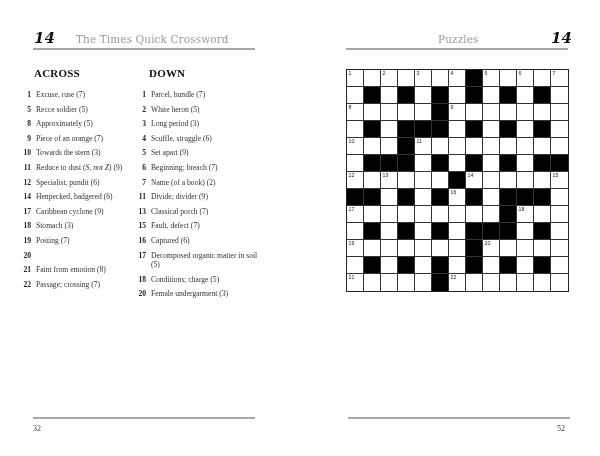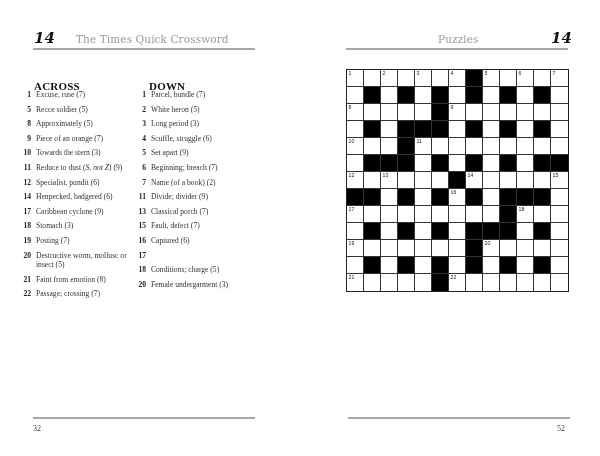--- a/index.html
+++ b/index.html
@@ -10,21 +10,21 @@
       position: absolute; top: 29px; font-family: "DejaVu Serif", serif;
       font-weight: bold; font-style: italic; font-size: 15px; color: #111;
     }
     .running-title {
       position: absolute; top: 33px; font-family: "DejaVu Serif", serif;
       font-size: 10.5px; color: #9a9a9a; letter-spacing: 0.1px;
     }
     .rule { position: absolute; height: 1.5px; background: #a8a8a8; }
 
     .col-heading {
-      position: absolute; top: 80px; font-family: "Liberation Serif", serif;
+      position: absolute; top: 67px; font-family: "Liberation Serif", serif;
       font-weight: bold; font-size: 11px; color: #111; letter-spacing: 0.2px;
     }
     .clue-list { position: absolute; top: 90px; list-style: none; }
     .clue {
       display: flex; font-size: 7.6px; line-height: 9.4px; margin-bottom: 5.2px; color: #333;
     }
     .clue .num {
       width: 17px; text-align: right; font-weight: bold; padding-right: 5px; flex: none; color: #222;
     }
     .clue .txt { flex: 1; }
@@ -99,21 +99,20 @@
     <li class="clue">
       <span class="num">18</span>
       <span class="txt">Stomach (3)</span>
     </li>
     <li class="clue">
       <span class="num">19</span>
       <span class="txt">Posting (7)</span>
     </li>
     <li class="clue">
       <span class="num">20</span>
-      <span class="txt">Destructive worm, mollusc or insect (5)</span>
     </li>
     <li class="clue">
       <span class="num">21</span>
       <span class="txt">Faint from emotion (8)</span>
     </li>
     <li class="clue">
       <span class="num">22</span>
       <span class="txt">Passage; crossing (7)</span>
     </li>
   </ul>
@@ -159,20 +158,21 @@
     <li class="clue">
       <span class="num">15</span>
       <span class="txt">Fault, defect (7)</span>
     </li>
     <li class="clue">
       <span class="num">16</span>
       <span class="txt">Captured (6)</span>
     </li>
     <li class="clue">
       <span class="num">17</span>
+      <span class="txt">Decomposed organic matter in soil (5)</span>
     </li>
     <li class="clue">
       <span class="num">18</span>
       <span class="txt">Conditions; charge (5)</span>
     </li>
     <li class="clue">
       <span class="num">20</span>
       <span class="txt">Female undergarment (3)</span>
     </li>
   </ul>

